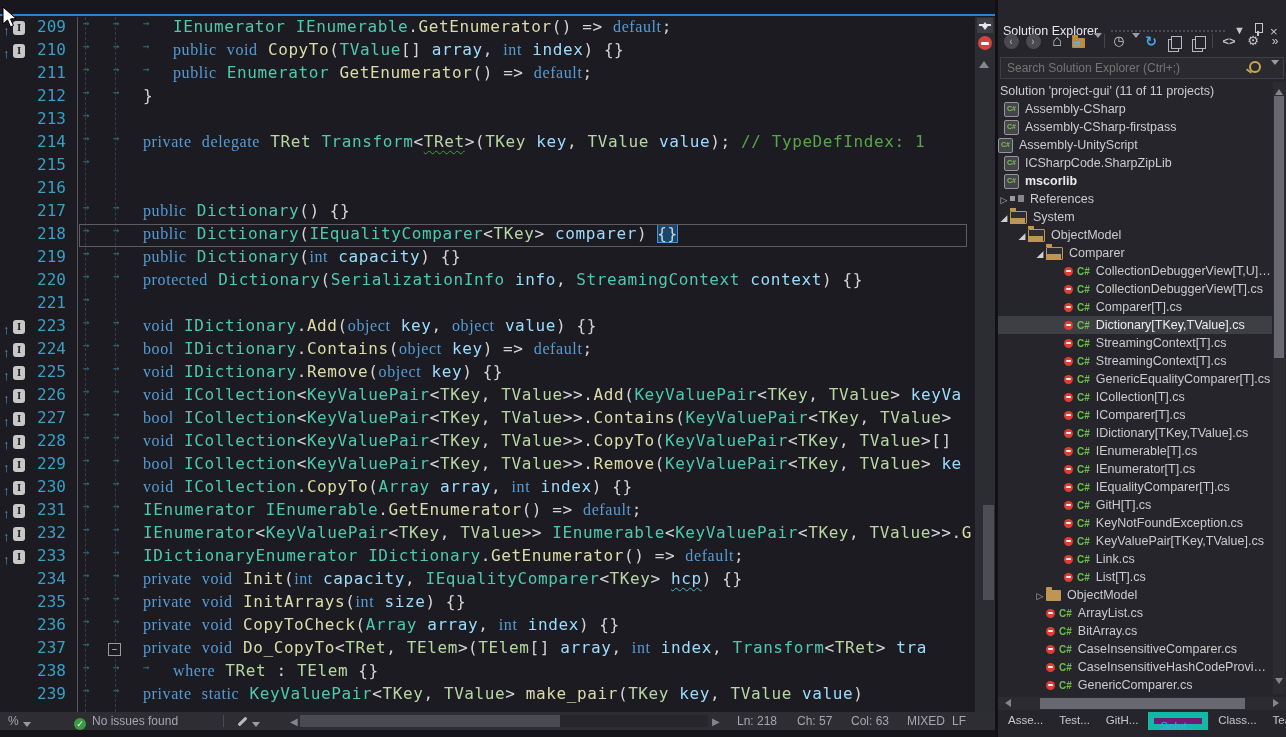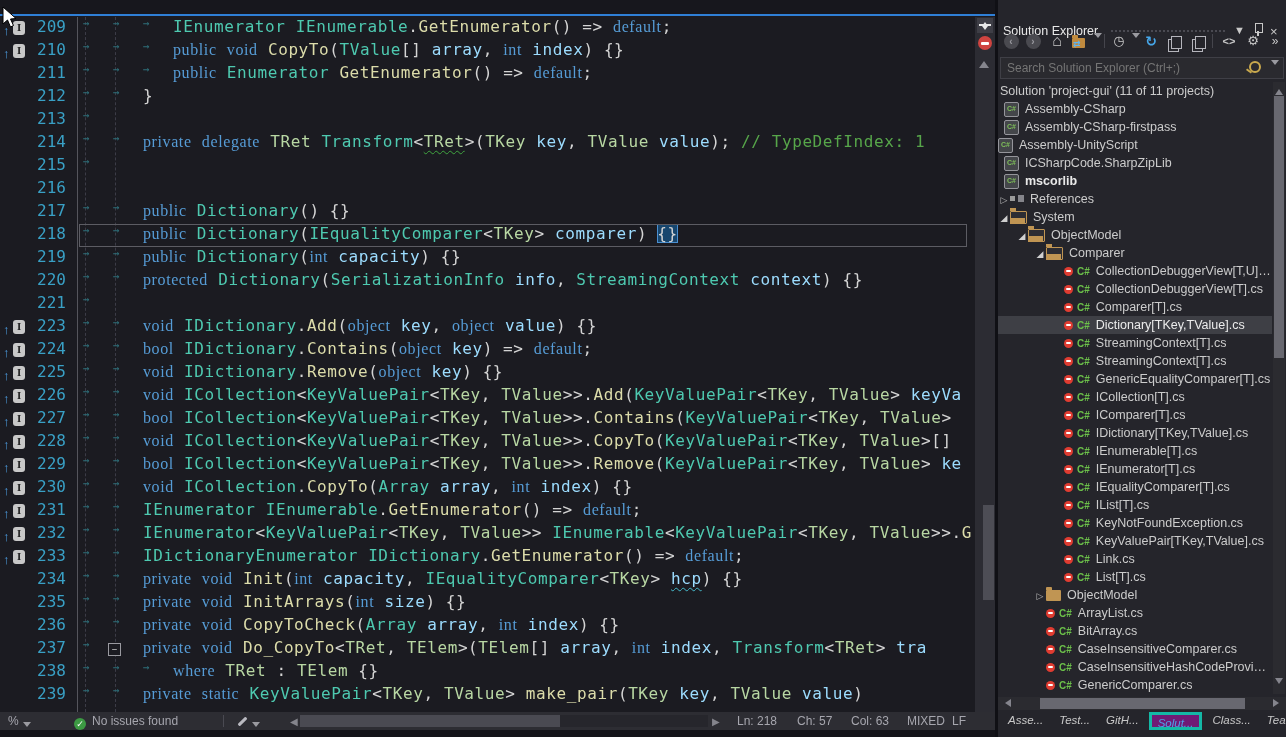--- a/index.html
+++ b/index.html
@@ -106,22 +106,22 @@
   #se-vsb{position:absolute;left:275px;top:82px;width:12px;height:612px;background:#2b2b30;}
   #se-vthumb{position:absolute;left:1px;top:14px;width:10px;height:262px;background:#686870;}
   #se-vdn{position:absolute;left:2px;top:596px;border:4px solid transparent;border-top:6px solid #85858d;}
   #se-vup{position:absolute;left:2px;top:3px;border:4px solid transparent;border-bottom:6px solid #85858d;}
   #se-hsb{position:absolute;left:0;top:697px;width:288px;height:13px;background:#2b2b30;}
   #se-hthumb{position:absolute;left:42px;top:1px;width:205px;height:11px;background:#686870;}
   #se-hl{position:absolute;left:3px;top:2px;border:4px solid transparent;border-right:6px solid #85858d;}
   #se-hr{position:absolute;right:3px;top:2px;border:4px solid transparent;border-left:6px solid #85858d;}
   
   #se-tabs{position:absolute;left:0;top:712px;width:288px;height:18px;display:flex;font-size:11.5px;color:#c8c8c8;}
-  .setab{padding:1px 6px;margin-left:4px;line-height:15px;font-style:italic;}
-  .setab.active{color:#4fa0e8;border:3px solid #14b8a6;background:#701a75;}
+  .setab{padding:1px 6px;margin-left:4px;line-height:15px;}
+  .setab.active{color:#4fa0e8;border:6px solid #14b8a6;background:#701a75;}
   
   #cursor{position:absolute;left:2px;top:6px;z-index:50;pointer-events:none;}
 </style>
 </head>
 <body>
 
 <div id="screen">
 
   <div id="editor">
     <div id="editor-topstrip"></div>
@@ -354,21 +354,21 @@
         <div class="trow" style="padding-left: 54px;">
           <span class="arrslot"></span>
           <span class="lockdot"></span>
           <span class="csmark">C#</span>
           <span class="tlabel">IEqualityComparer[T].cs</span>
         </div>
         <div class="trow" style="padding-left: 54px;">
           <span class="arrslot"></span>
           <span class="lockdot"></span>
           <span class="csmark">C#</span>
-          <span class="tlabel">IList[T].cs</span>
+          <span class="tlabel">GitH[T].cs</span>
         </div>
         <div class="trow" style="padding-left: 54px;">
           <span class="arrslot"></span>
           <span class="lockdot"></span>
           <span class="csmark">C#</span>
           <span class="tlabel">KeyNotFoundException.cs</span>
         </div>
         <div class="trow" style="padding-left: 54px;">
           <span class="arrslot"></span>
           <span class="lockdot"></span>

